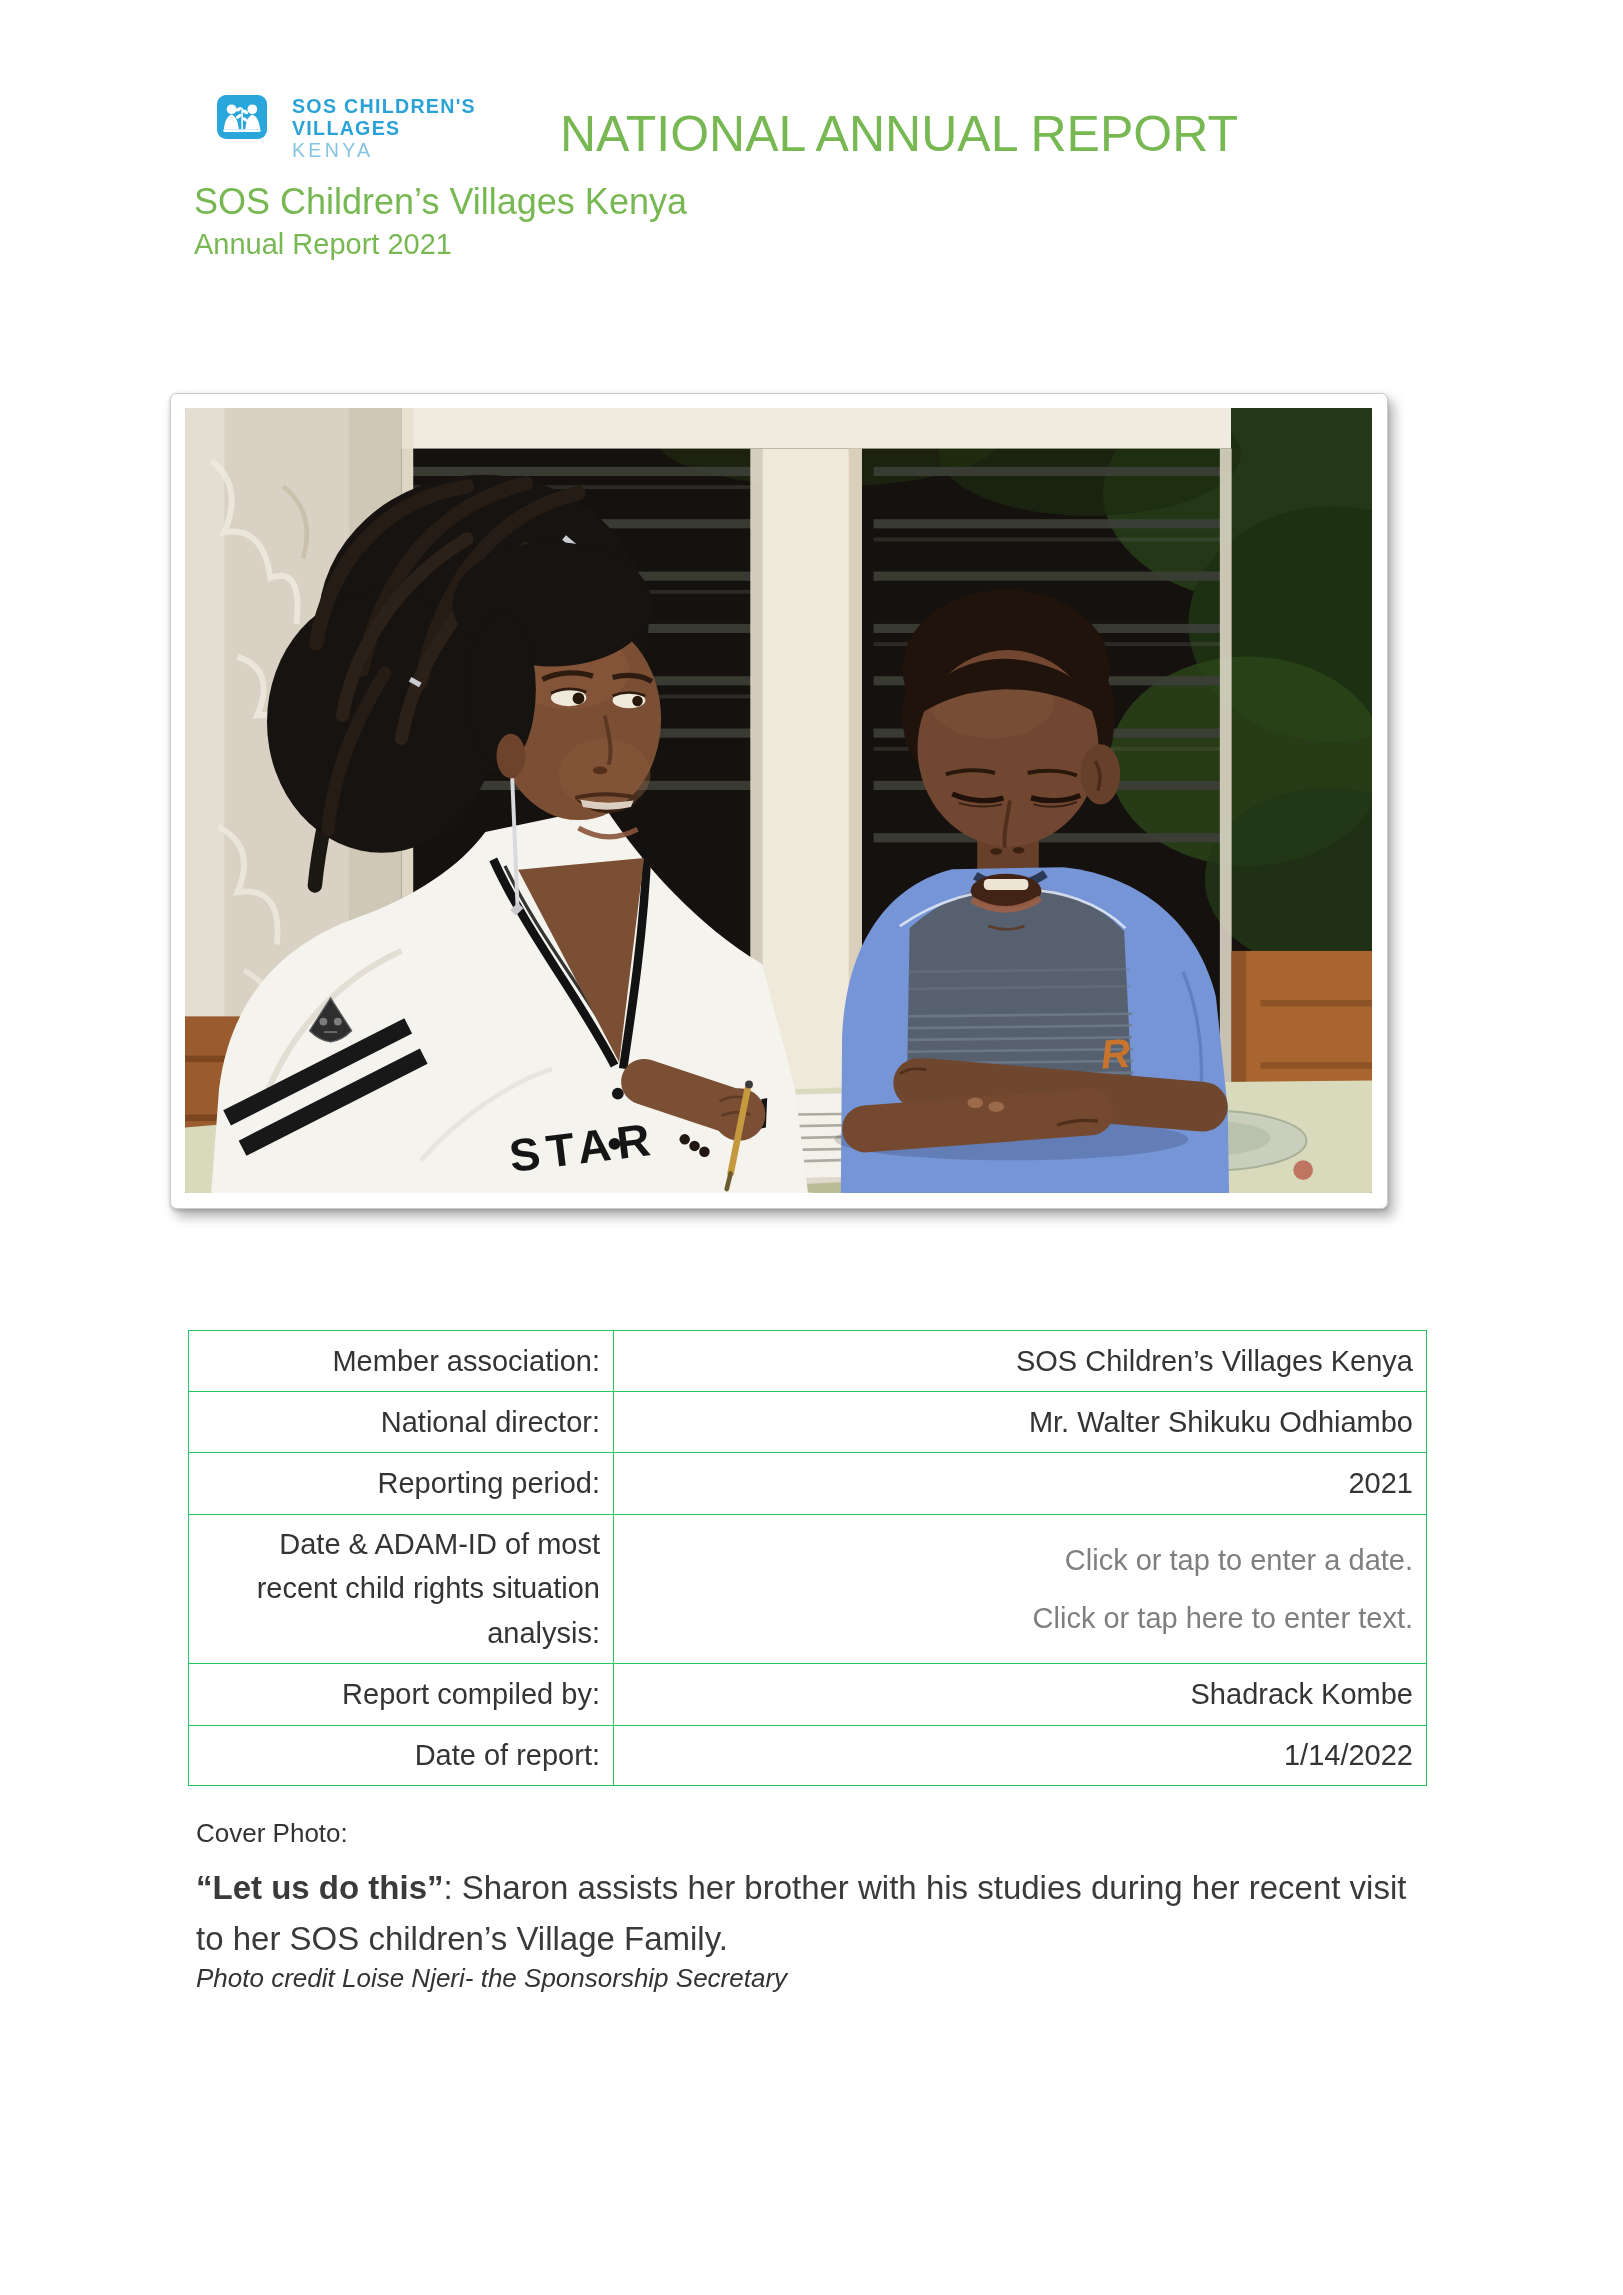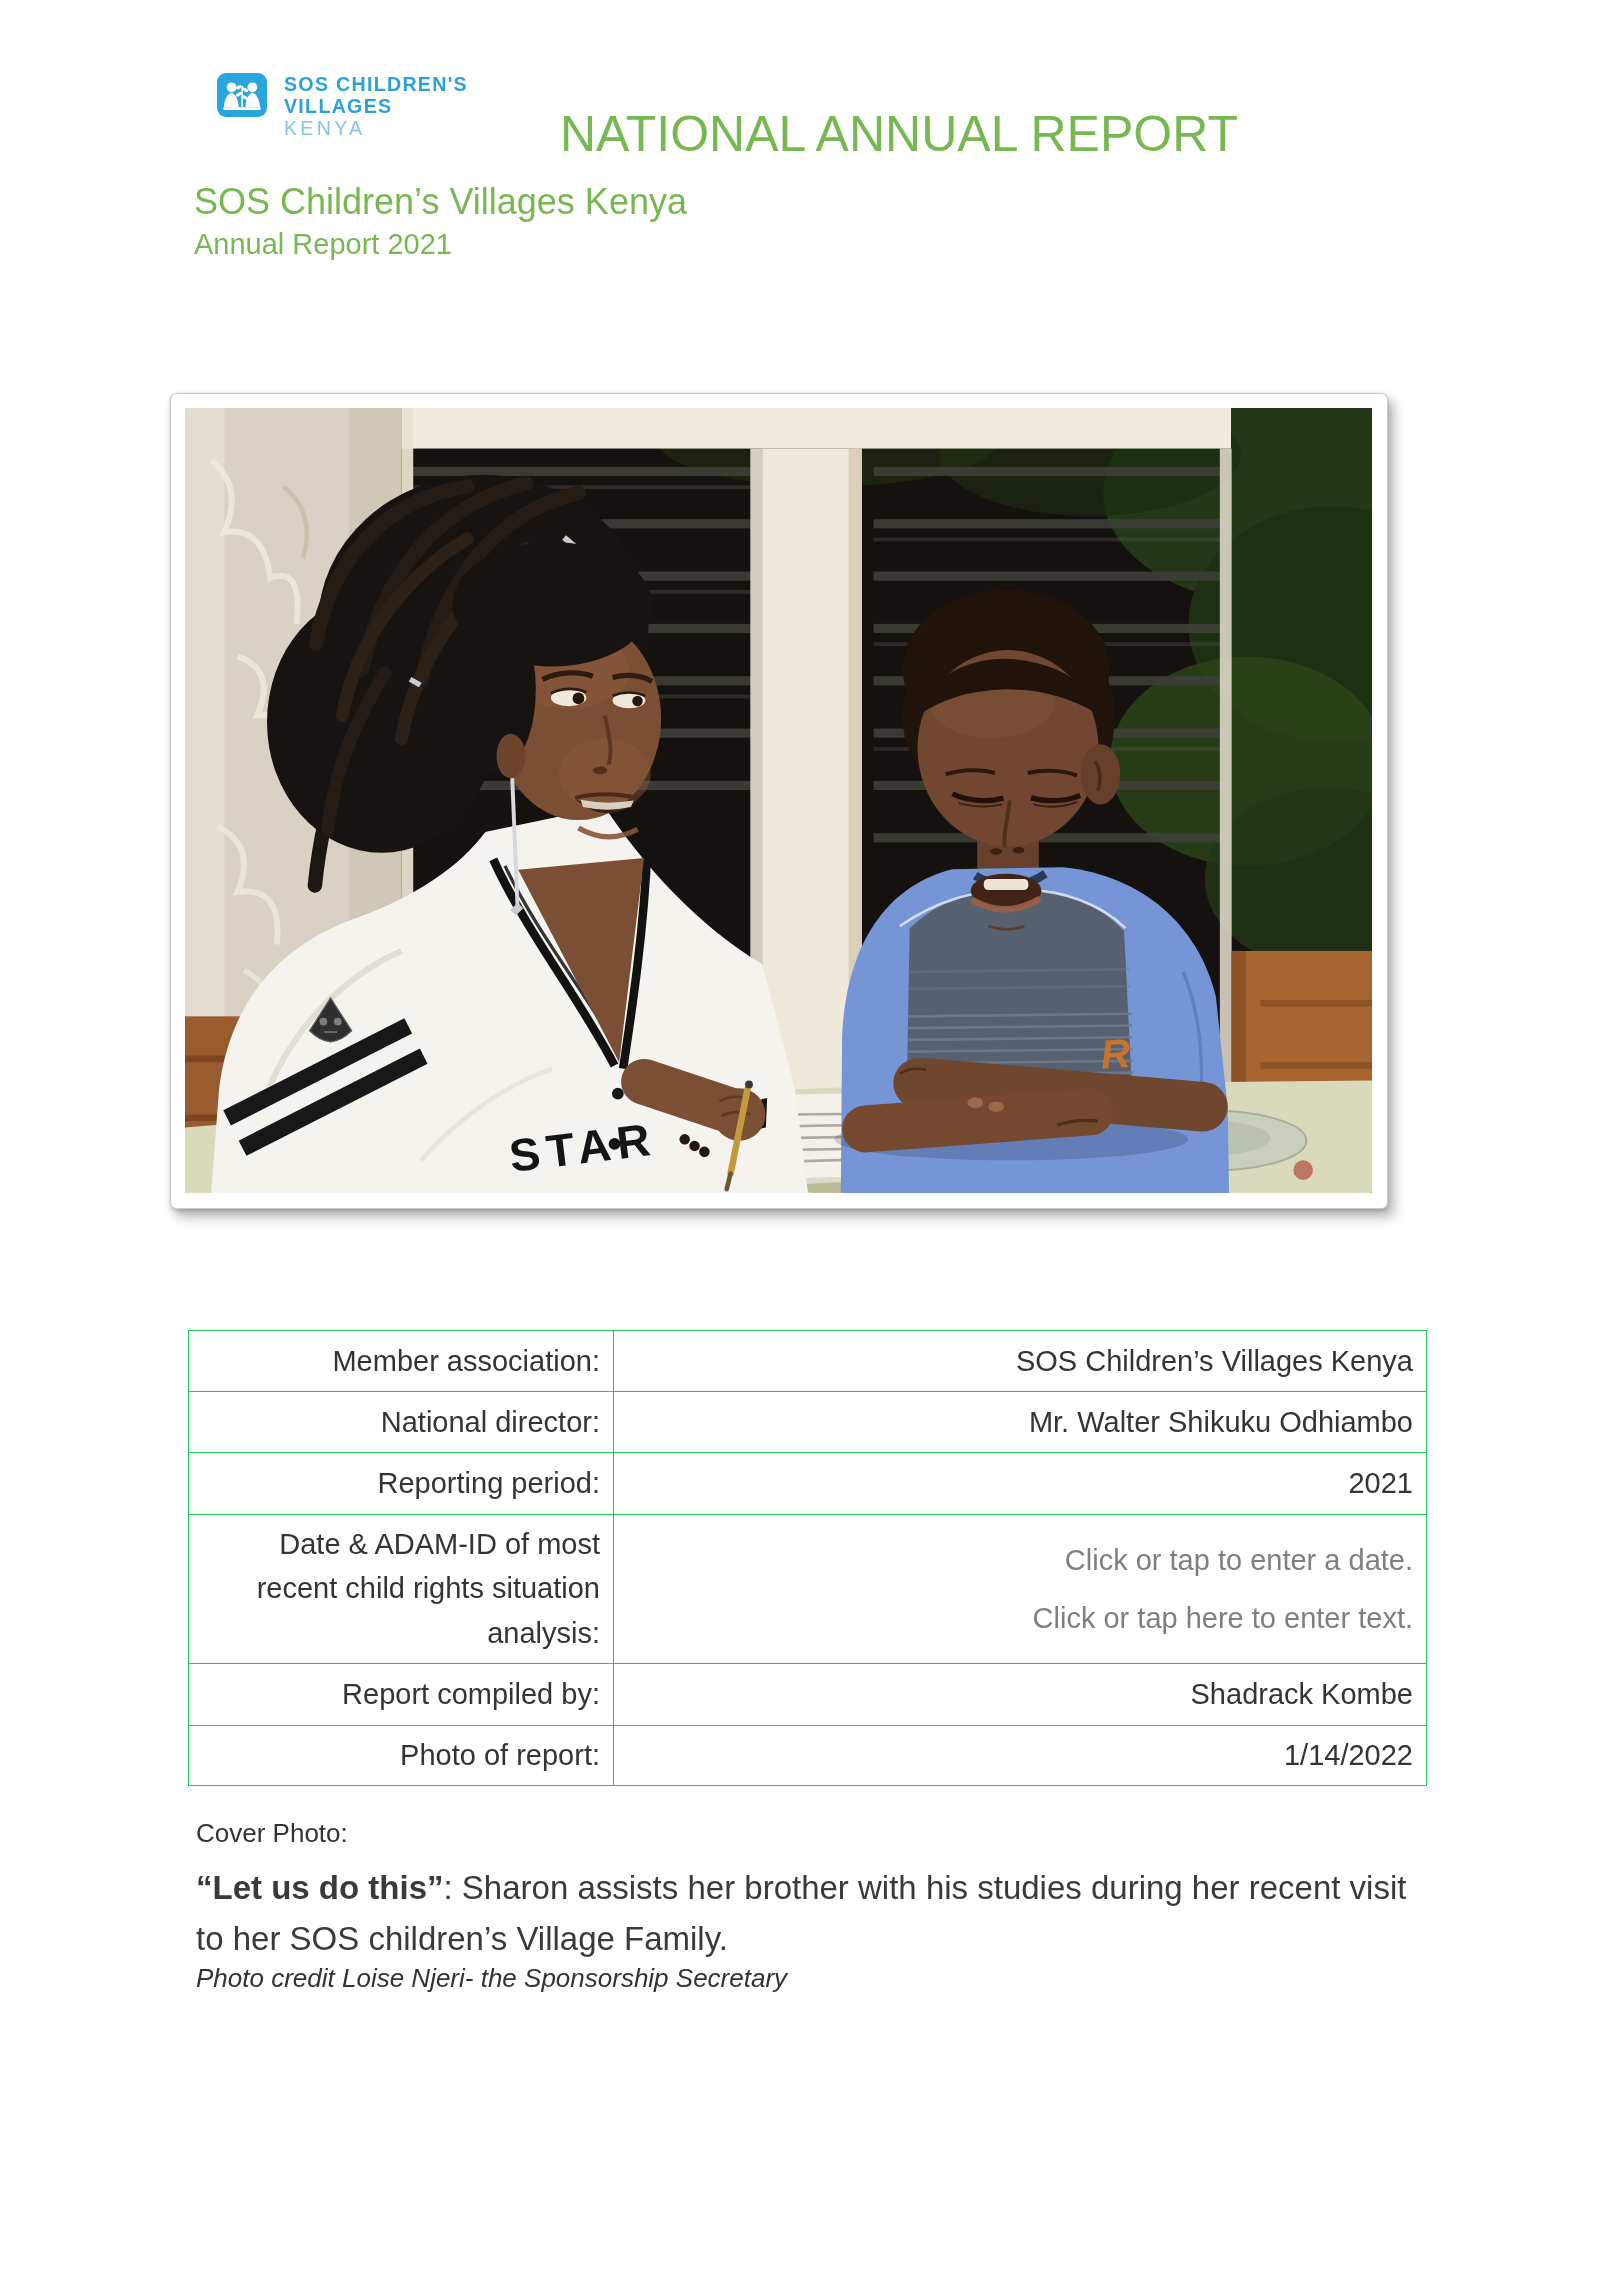--- a/index.html
+++ b/index.html
@@ -1,21 +1,21 @@
 <!DOCTYPE html>
 <html style="font-size:10.5px"><head>
 <meta charset="utf-8">
 <style>
   html,body{margin:0;padding:0;background:#e9e9e9;}
   .page{
     position:relative;width:1623px;height:2295px;background:#ffffff;
     font-family:"Liberation Sans","DejaVu Sans",sans-serif;overflow:hidden;
   }
   
-  .logo{position:absolute;left:217px;top:73px;display:flex;align-items:flex-start;}
+  .logo{position:absolute;left:217px;top:95px;display:flex;align-items:flex-start;gap:8px;}
   .logo-icon{width:50px;height:44px;border-radius:9.2px;background:#29A7DC;flex:0 0 auto;}
   .logo-text{margin-left:17px;line-height:22px;font-weight:bold;font-size:19.6px;
     color:#2AA2D8;letter-spacing:1.3px;white-space:nowrap;}
   .logo-text .kenya{font-weight:normal;color:#85C4E2;letter-spacing:3.3px;}
   
   .doc-title{position:absolute;left:560px;top:109px;font-size:50px;line-height:1;
     color:#77B852;white-space:nowrap;}
   .doc-subtitle{position:absolute;left:194px;top:184px;font-size:36px;line-height:1;
     color:#77B852;white-space:nowrap;}
   .doc-edition{position:absolute;left:194px;top:230px;font-size:29px;line-height:1;
@@ -329,21 +329,21 @@
         <td>
           <div class="ph ph-gap">Click or tap to enter a date.</div>
           <div class="ph">Click or tap here to enter text.</div>
         </td>
       </tr>
       <tr style="height:62px;margin-top:20px;">
         <td class="lbl">Report compiled by:</td>
         <td>Shadrack Kombe</td>
       </tr>
       <tr style="height:60px;">
-        <td class="lbl">Photo of report:</td>
+        <td class="lbl">Date of report:</td>
         <td>1/14/2022</td>
       </tr>
     </tbody>
   </table>
 
   <div class="cover-label">Cover Photo:</div>
   <div class="caption"><b>“Let us do this”</b><span>: Sharon assists her brother with his studies during her recent visit to her SOS children’s Village Family.</span></div>
   <div class="credit">Photo credit Loise Njeri- the Sponsorship Secretary</div>
 
 </div>

